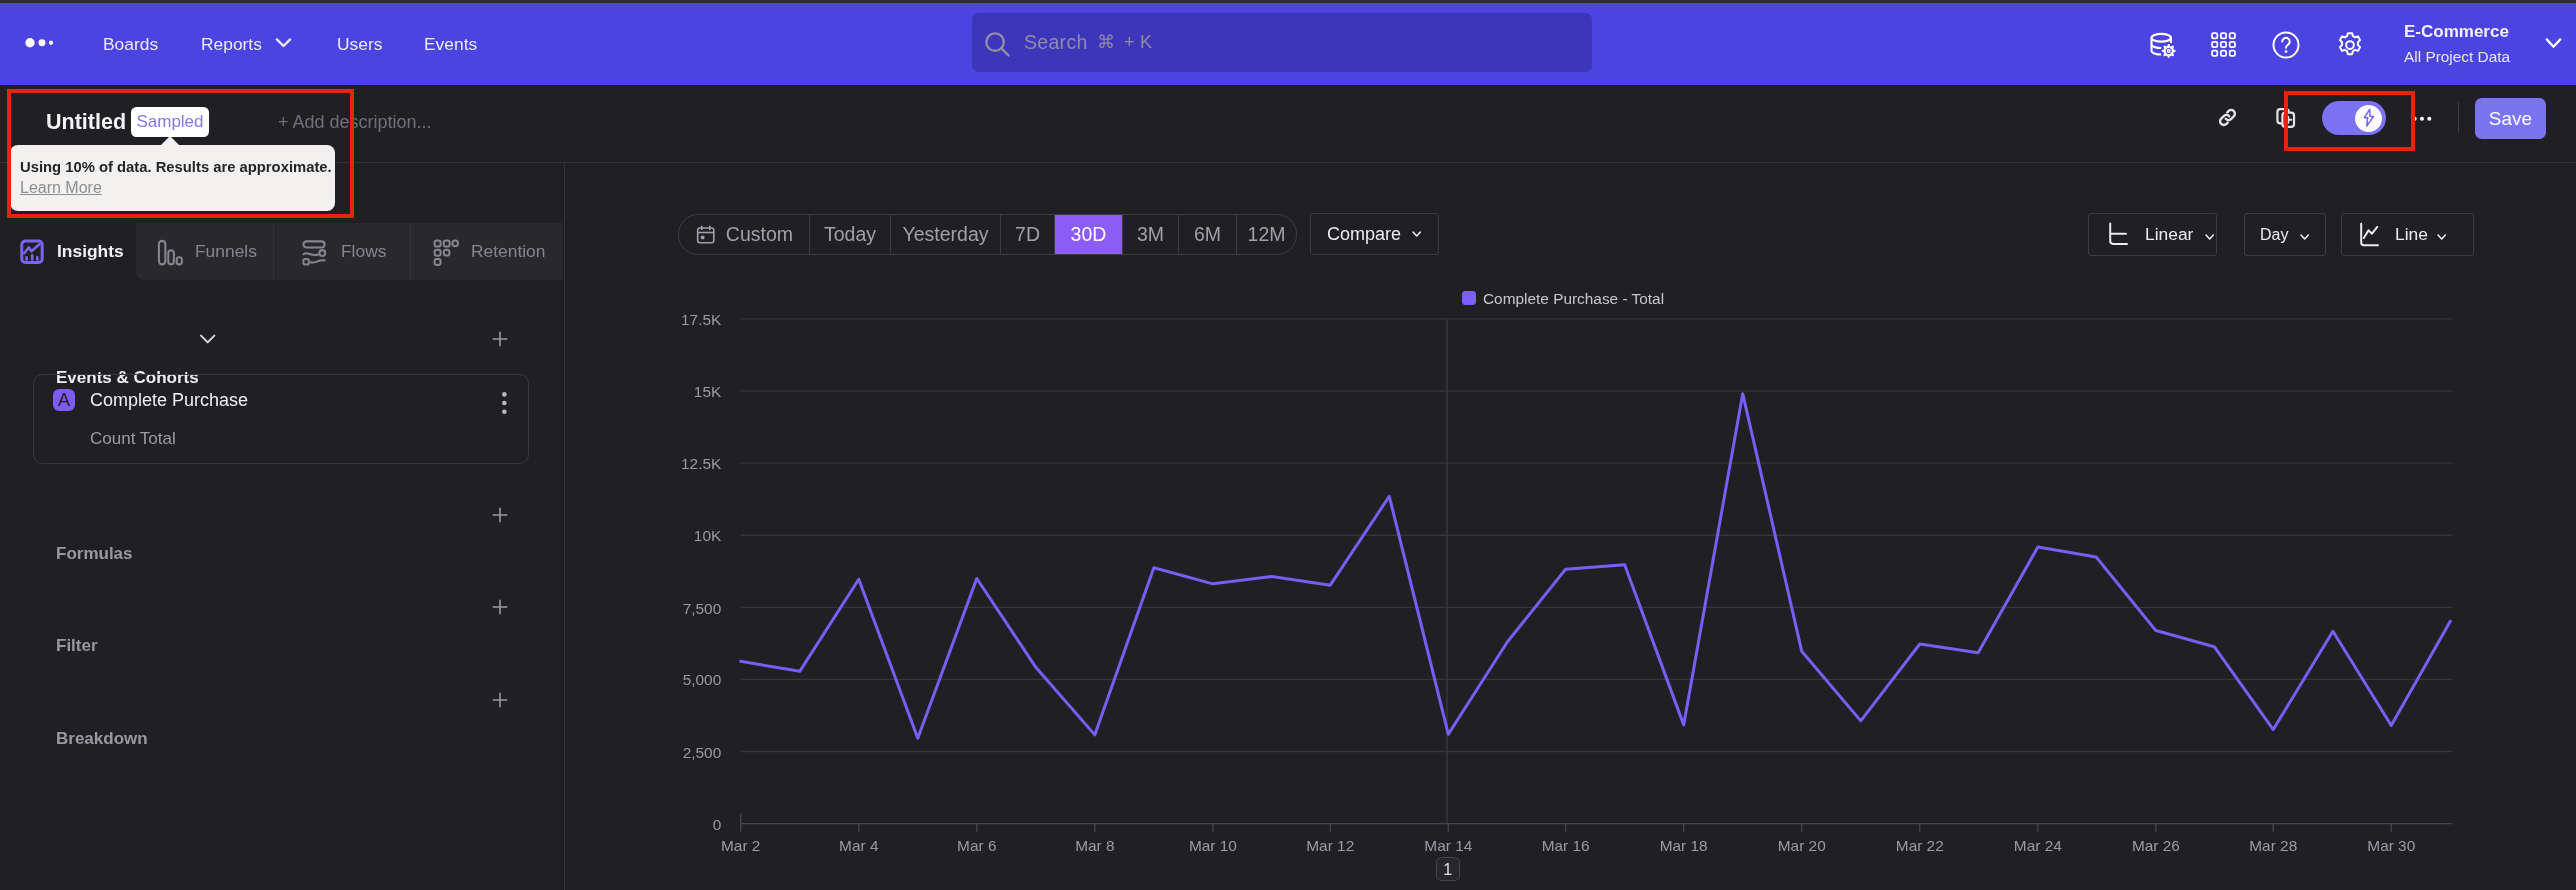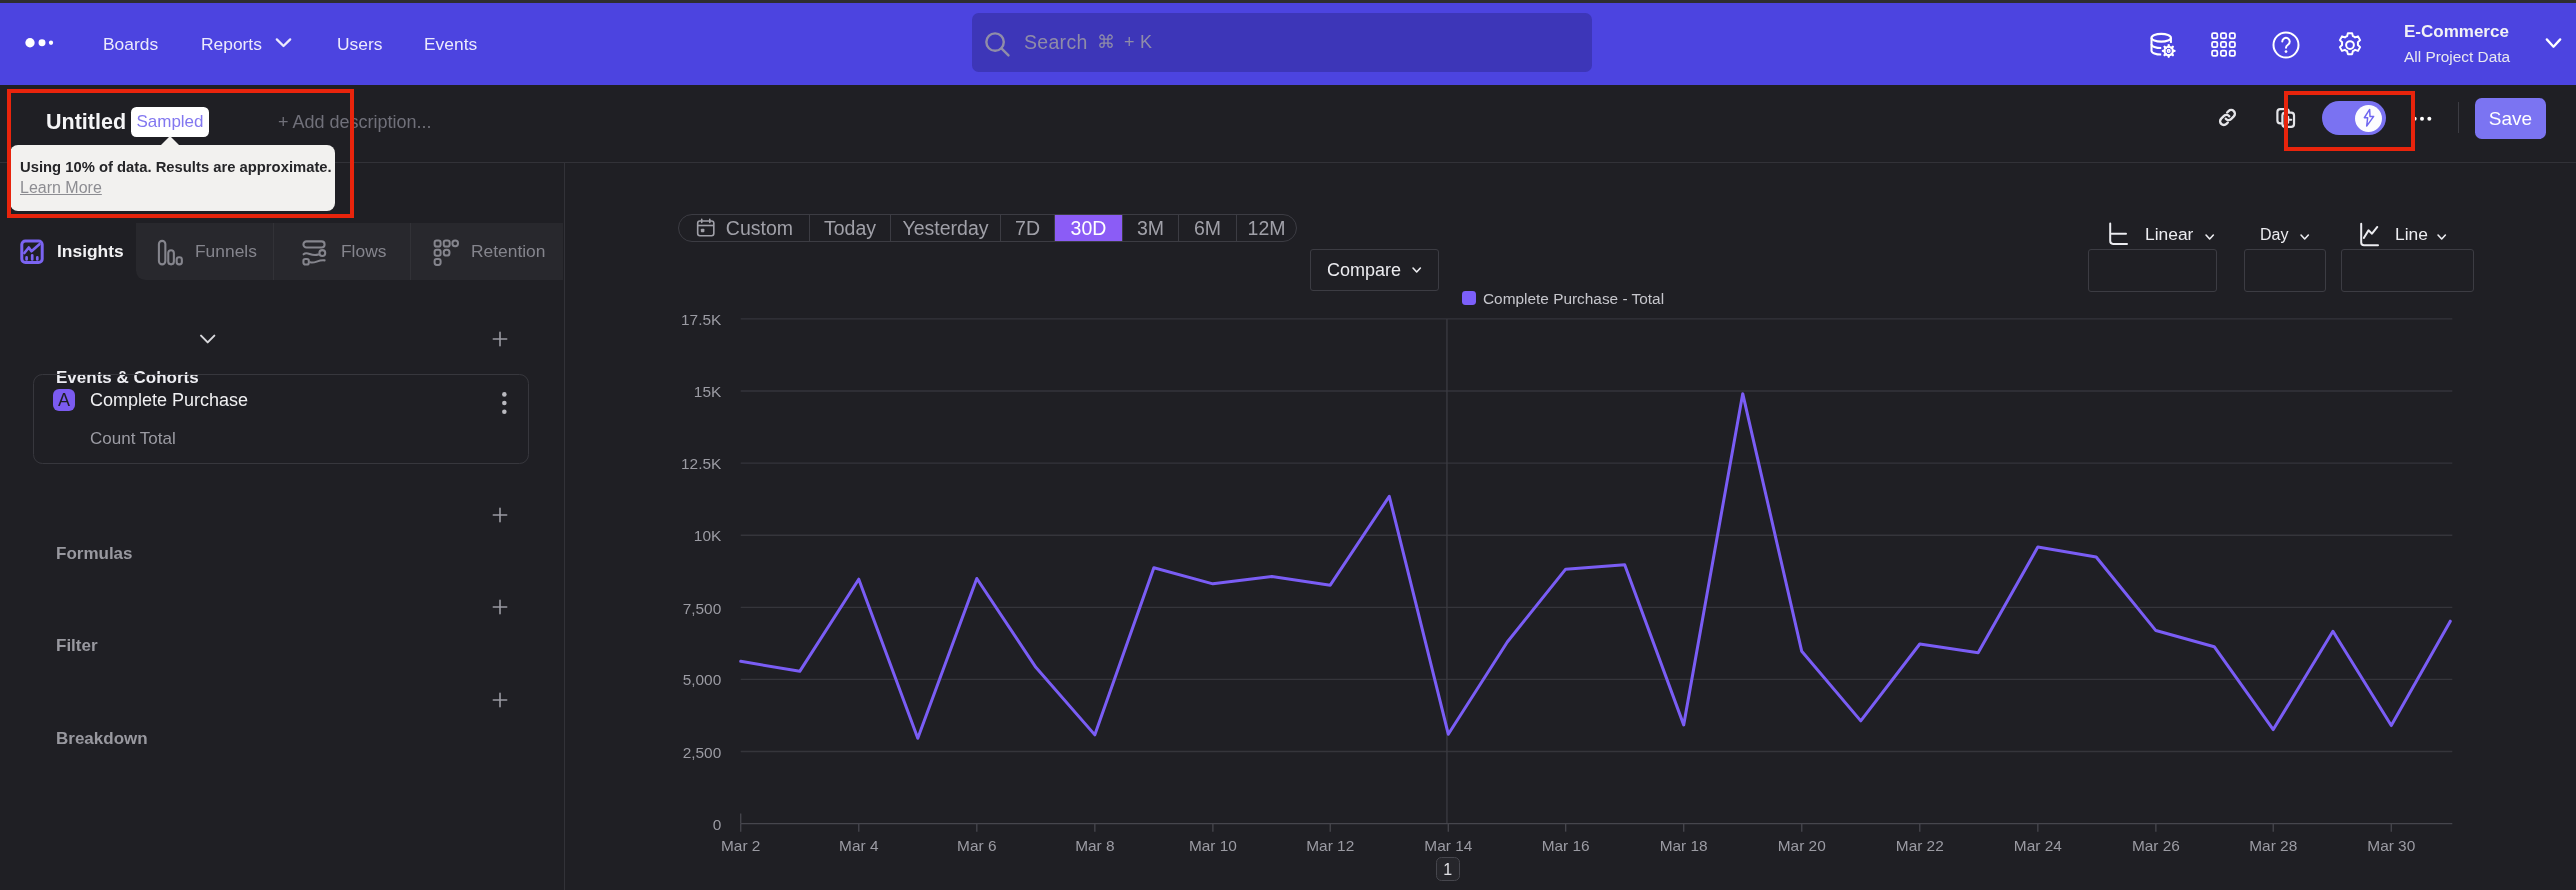--- a/index.html
+++ b/index.html
@@ -57,22 +57,22 @@
   #evt-head { color:#ededf2; }
   #card { left:33px; top:374px; width:496px; height:90px; border-radius:9.4px;
     border:1.3px solid #37373d; }
   #abadge { left:53px; top:389px; width:22px; height:22px; border-radius:6px; background:#7b5bf0;
     color:#1e1e23; font-size:18px; text-align:center; line-height:22px; font-weight:500; }
   #cp-name { left:90px; top:390px; font-size:18px; color:#f0f0f2; }
   #cp-sub { left:90px; top:429px; font-size:17px; color:#9b9ba3; }
 
   
   .btn { position:absolute; border:1.3px solid #3c3c43; border-radius:3px; color:#a0a0a8;
-    font-size:20px;margin-top:36px; }
-  #segctl { left:678px; top:214px; width:619px; height:28px; border:1.3px solid #3c3c43;
+    font-size:20px; }
+  #segctl { left:678px; top:214px; width:619px; height:41px; border:1.3px solid #3c3c43;
     border-radius:20px; display:flex; }
   .seg { height:100%; display:flex; align-items:center; justify-content:center;
     color:#a0a0a8; font-size:19.5px; border-left:1.3px solid #3c3c43; }
   .seg:first-child { border-left:none; }
   .seg.active { background:#8b5cf6; color:#ffffff; font-weight:500; }
 
   
   #legend-sq { left:1462px; top:291px; width:14px; height:14px; border-radius:3.4px; background:#7c5ffa; }
   #legend-tx { left:1483px; top:290px; font-size:15.4px; color:#c6c6cc; }
 

